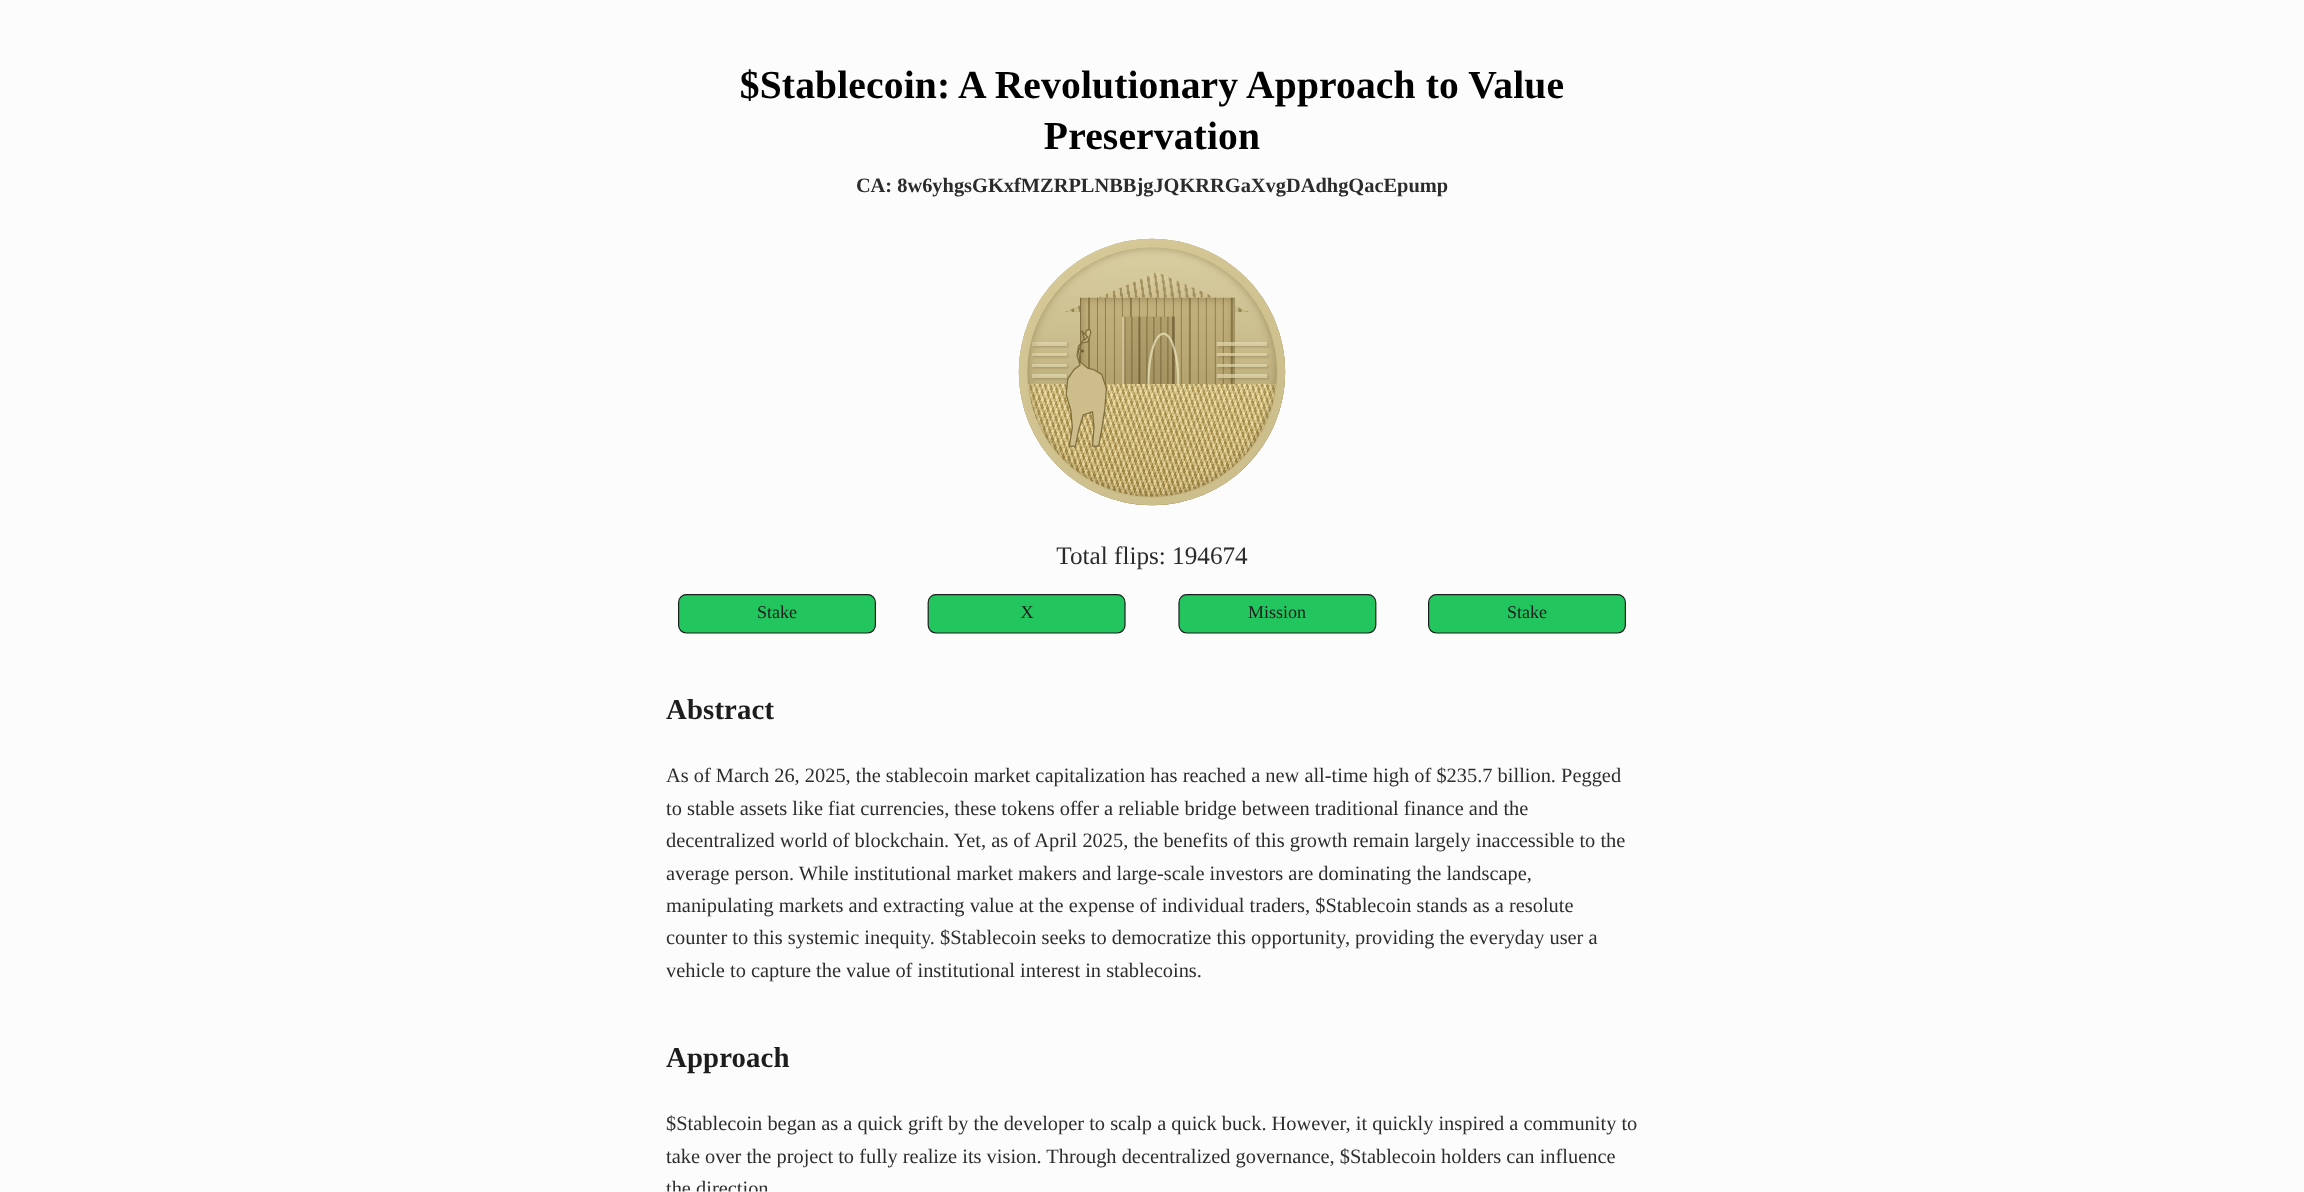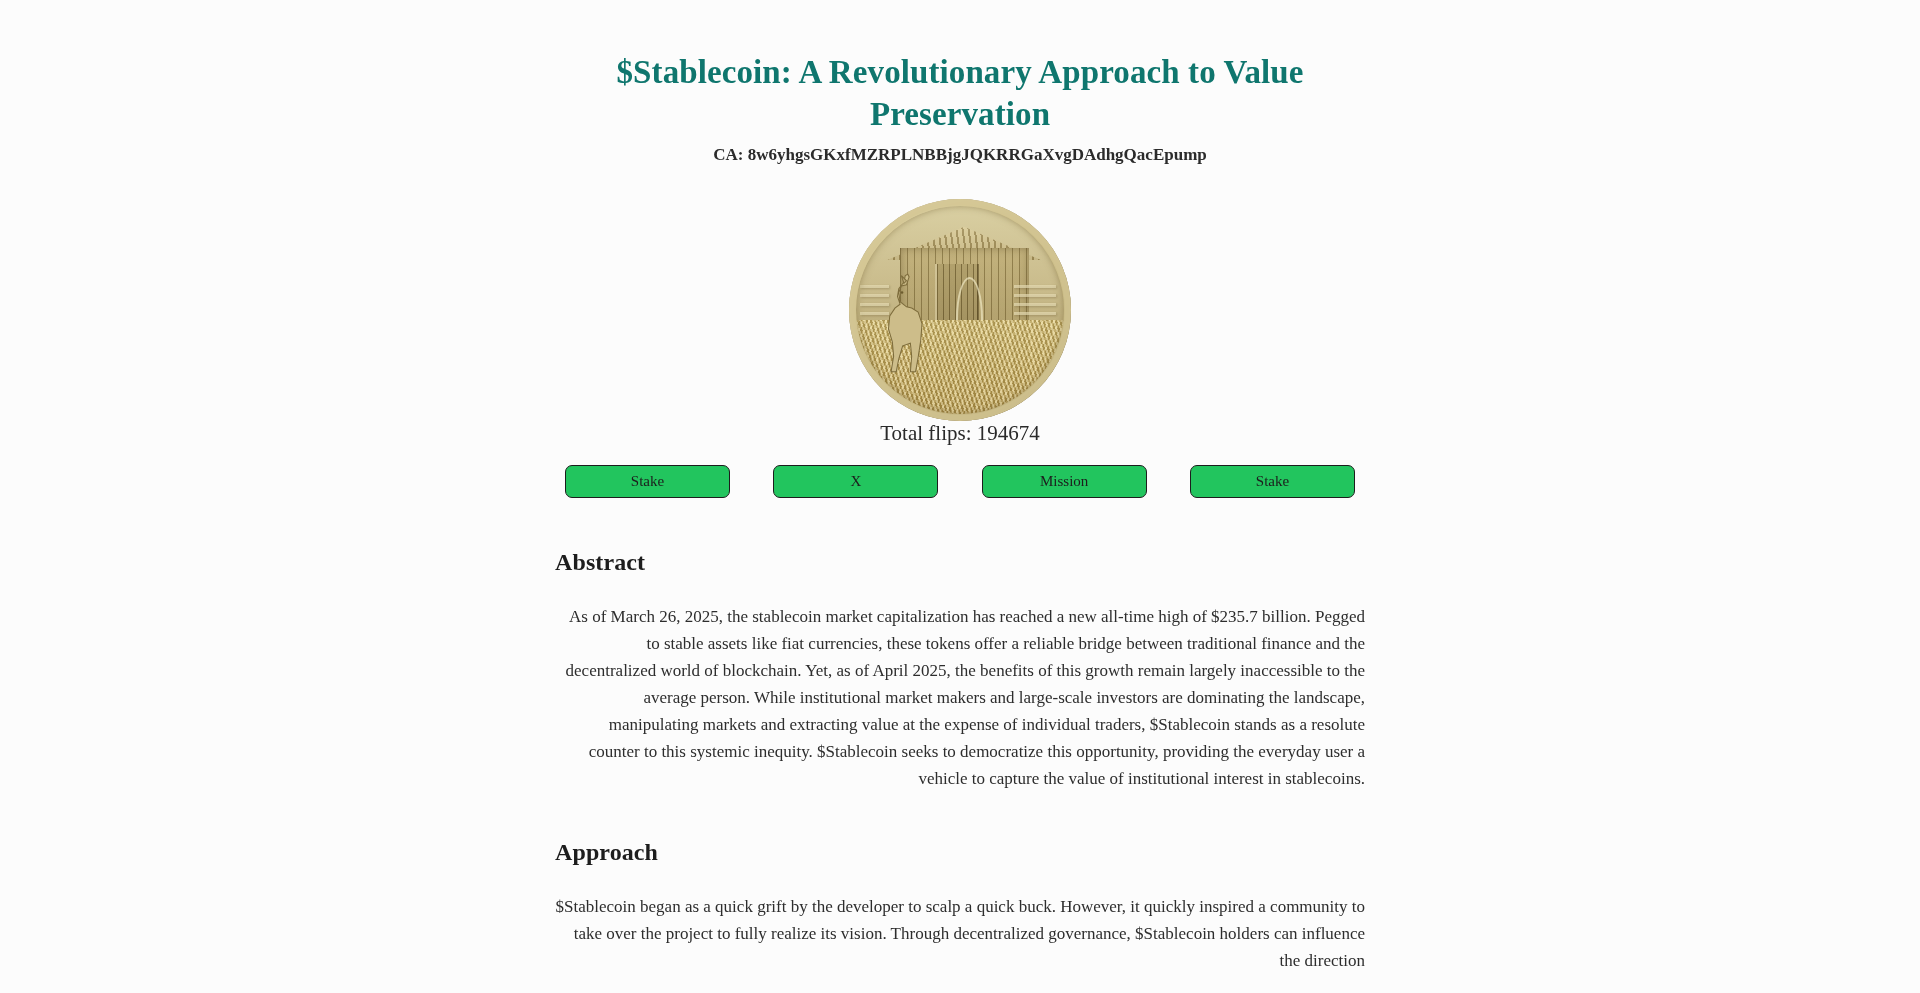--- a/index.html
+++ b/index.html
@@ -30,21 +30,21 @@
     width: 810px;
     margin: 0 auto;
     text-align: center;
   }
 
   .doc-title {
     font-family: "Liberation Serif", "DejaVu Serif", serif;
     font-size: 33px;
     line-height: 1.26;
     font-weight: bold;
-    color: #0f766e;
+    color: #000000;
     margin: 0 0 0 0;
     letter-spacing: 0.1px;
     padding: 0 10px;
   }
 
   .ca-line {
     font-family: "Liberation Serif", "DejaVu Serif", serif;
     font-size: 17px;
     line-height: 1.4;
     color: #2b2b2b;
@@ -178,20 +178,21 @@
     position: absolute;
     left: 8%;
     top: 32%;
     width: 31%;
     height: 50%;
   }
   .horse svg { width: 100%; height: 100%; display: block; }
 
   
   .flips {
+    margin-top: 30px;
     text-align: center;
     font-family: "Liberation Serif", "DejaVu Serif", serif;
     font-size: 21px;
     color: #2a2a2a;
   }
 
   
   .btn-row {
     margin: 19px auto 0 auto;
     width: 790px;
@@ -229,21 +230,21 @@
     margin: 0 0 27px 0;
     letter-spacing: 0.1px;
   }
   .section-title.mission-title { margin-top: 47px; }
   .body-text {
     font-family: "Liberation Serif", "DejaVu Serif", serif;
     font-size: 17px;
     line-height: 1.59;
     color: #2d2d2d;
     margin: 0;
-    text-align: right;
+    text-align: left;
   }
 </style>
 </head>
 <body>
 
 <div class="page">
 
   <div class="hero">
 
     <h1 class="doc-title">$Stablecoin: A Revolutionary Approach to Value Preservation</h1>

